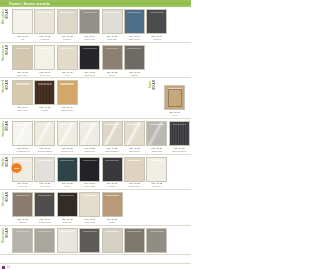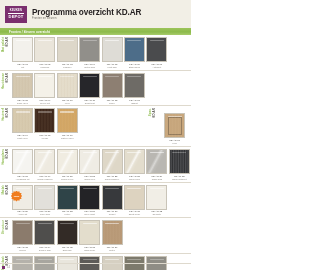--- a/index.html
+++ b/index.html
@@ -245,31 +245,20 @@
     width: 3px; height: 3px;
     background: #7b2f6e;
     margin-right: 2px;
   }
 </style>
 </head>
 <body>
 
 <div id="page">
 
-  <div class="header">
-    <div class="logo">
-      <div class="logo-top">KEUKEN</div>
-      <div class="logo-bar"></div>
-      <div class="logo-bot">DEPOT</div>
-    </div>
-    <div class="title-wrap">
-      <div class="title">Programma overzicht KD.AR</div>
-      <div class="subtitle">Fronten en kleuren</div>
-    </div>
-  </div>
 
   <div class="greenbar">
     <div class="greenbar-text">Fronten / kleuren overzicht</div>
   </div>
 
   <div id="groups">
       <div class="rowgroup">
         <div class="sidelabel">
           <div class="vtext green">Mat gelakt</div>
           <div class="vtext dark">KD.AR</div>

